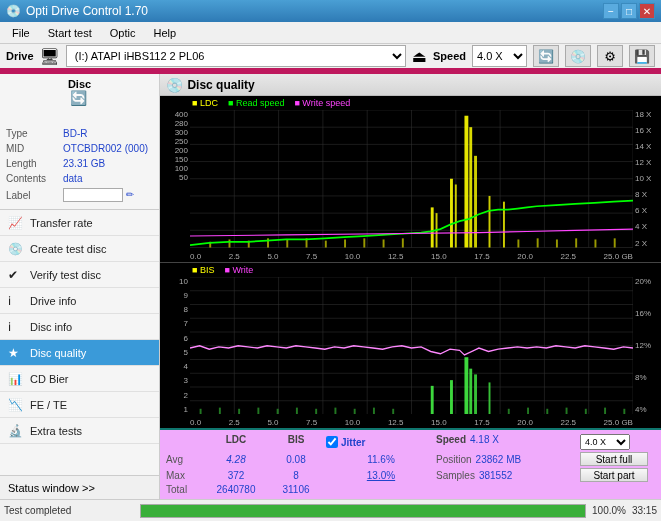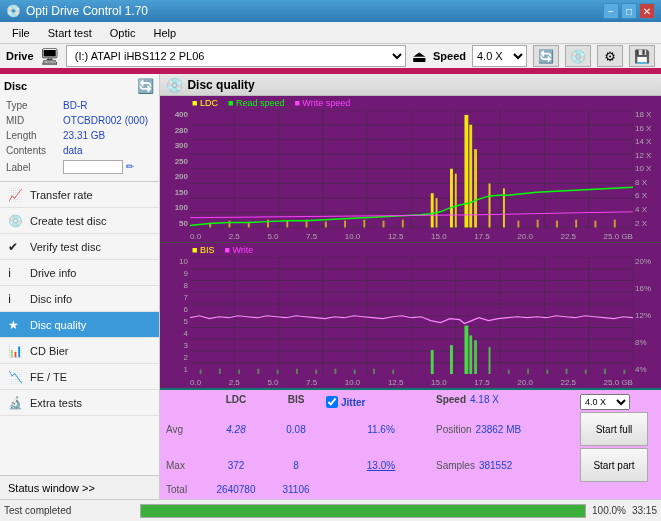--- a/index.html
+++ b/index.html
@@ -97,21 +97,22 @@
     
     
     .disc-panel {
       border-bottom: 1px solid #ccc;
       padding: 4px;
     }
     .disc-header {
       display: flex;
       align-items: center;
       justify-content: space-between;
-      margin-bottom: 3px;
+      margin-bottom: 19px;
+      flex-direction: column;
     }
     .disc-title { font-weight: bold; font-size: 11px; }
     .disc-icon { font-size: 14px; color: #666; }
     .disc-table { width: 100%; }
     .disc-table tr td { font-size: 10px; padding: 1px 0; }
     .disc-table td:first-child { color: #555; width: 55px; }
     .disc-table td:last-child { color: #2244cc; }
     
     
     .nav-list { flex: 1; }
@@ -156,21 +157,21 @@
       align-items: center;
       padding: 0 6px;
       border-bottom: 1px solid #bbb;
       font-weight: bold;
       font-size: 12px;
       gap: 4px;
     }
     .dq-icon { color: #3a7ad9; font-size: 14px; }
     .start-btn {
       width: 68px;
-      height: 34px;
+      height: 14px;
       background: linear-gradient(to bottom, #f8f8f8, #e0e0e0);
       border: 1px solid #aaa;
       font-size: 10px;
       cursor: pointer;
       display: flex; align-items: center; justify-content: center; text-align: center;
     }
     
     
     .bottom-bar {
       height: 22px;
@@ -318,31 +319,31 @@
 
   <div class="content-area">
 
     <div class="dq-header">
       <span class="dq-icon">💿</span>
       <span>Disc quality</span>
     </div>
 
     <div style="flex:1; display:flex; flex-direction:column;">
 
-      <div style="flex:1; background:#701a75; position:relative; display:flex; flex-direction:column;">
+      <div style="flex:1; background:#000000; position:relative; display:flex; flex-direction:column;">
 
         <div style="flex:1; position:relative; border-bottom:1px solid #444;">
 
           <div style="position:absolute;top:2px;left:32px;display:flex;gap:10px;font-size:9px;z-index:10;">
             <span style="color:#ffff00;">■ LDC</span>
             <span style="color:#00ff00;">■ Read speed</span>
             <span style="color:#ff44ff;">■ Write speed</span>
           </div>
 
-          <div style="position:absolute;left:0;top:14px;bottom:14px;width:30px;display:flex;flex-direction:column;justify-content:space-between;font-size:8px;color:#aaa;text-align:right;padding-right:2px;font-weight:bold;">
+          <div style="position:absolute;left:0;top:14px;bottom:14px;width:30px;display:flex;flex-direction:column;justify-content:flex-start;font-size:8px;color:#aaa;text-align:right;padding-right:2px;">
             <span>400</span>
             <span>280</span>
             <span>300</span>
             <span>250</span>
             <span>200</span>
             <span>150</span>
             <span>100</span>
             <span>50</span>
           </div>
 

